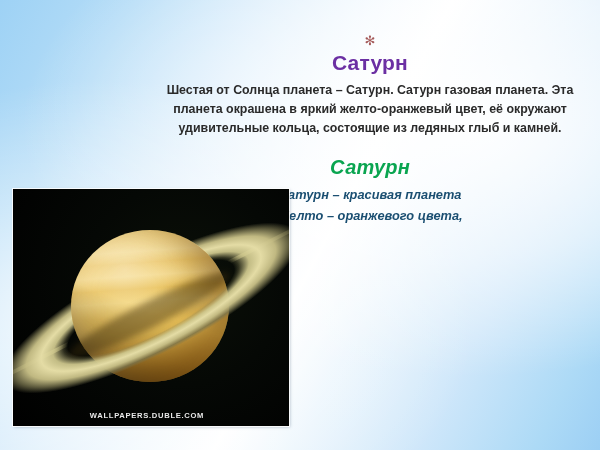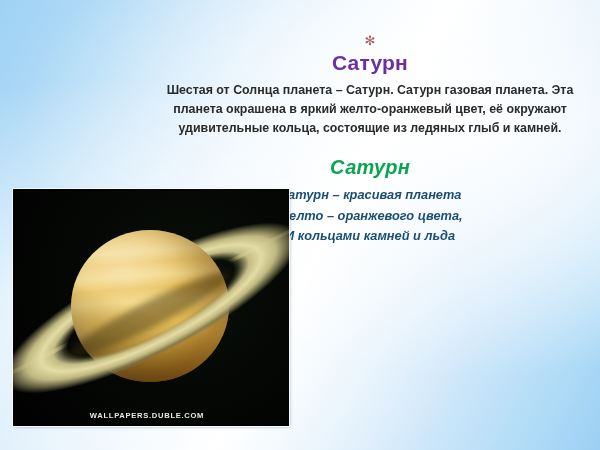--- a/index.html
+++ b/index.html
@@ -226,21 +226,20 @@
 
     <span class="title-purple">Сатурн</span>
 
     <span class="body-para">Шестая от Солнца планета – Сатурн. Сатурн газовая планета. Эта планета окрашена в яркий желто-оранжевый цвет, её окружают удивительные кольца, состоящие из ледяных глыб и камней.</span>
 
     <span class="title-green">Сатурн</span>
 
     <span class="poem">
       <span class="pline">Сатурн – красивая планета</span>
       <span class="pline">Желто – оранжевого цвета,</span>
-      <span class="pline">И кольцами камней и льда</span>
     </span>
 
   </div>
 
   <div id="photo-frame">
     <div id="photo-sky"></div>
 
     <div class="ring ring-outer ring-back"></div>
 
     <div id="planet">

